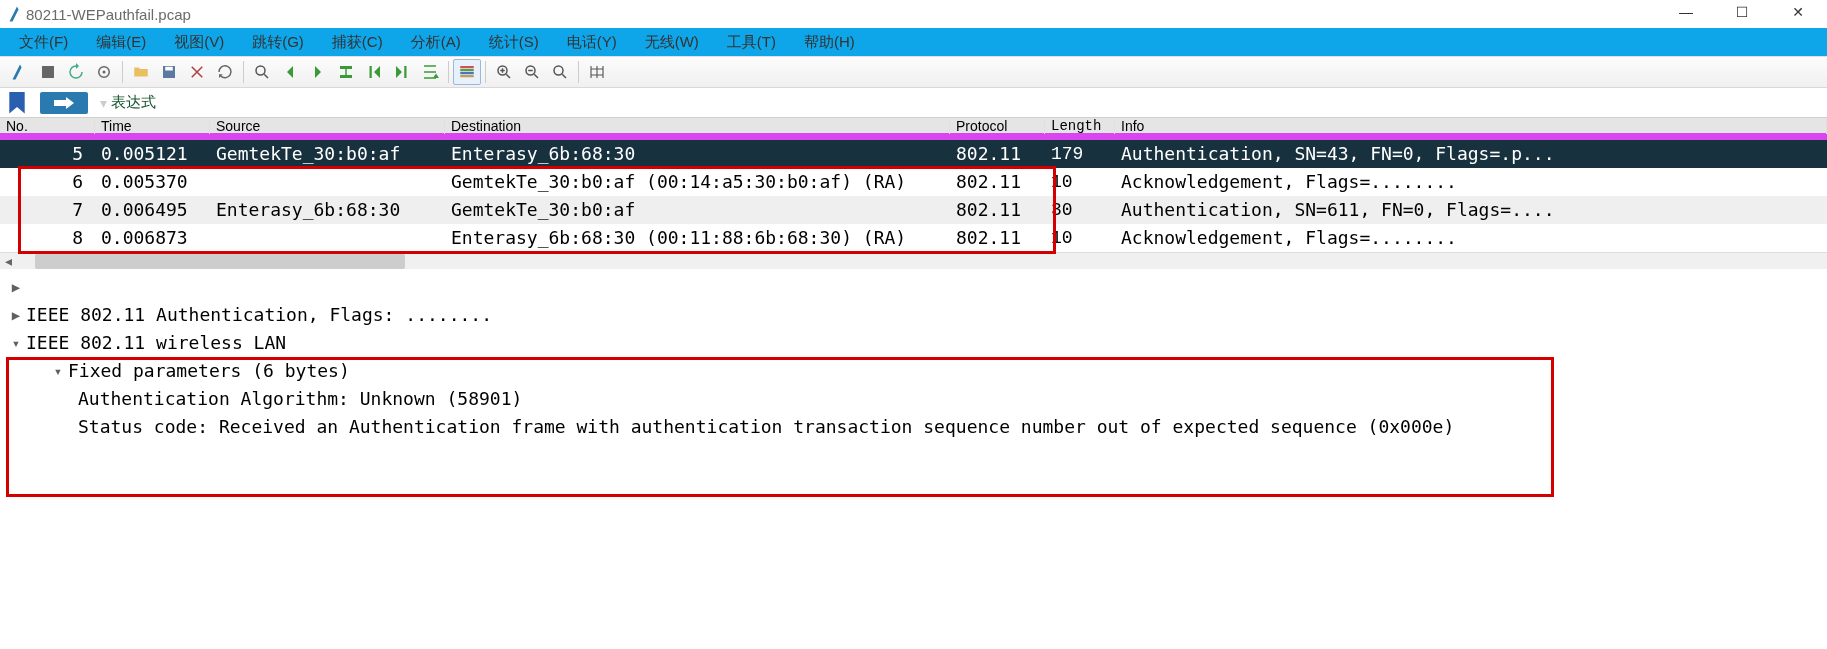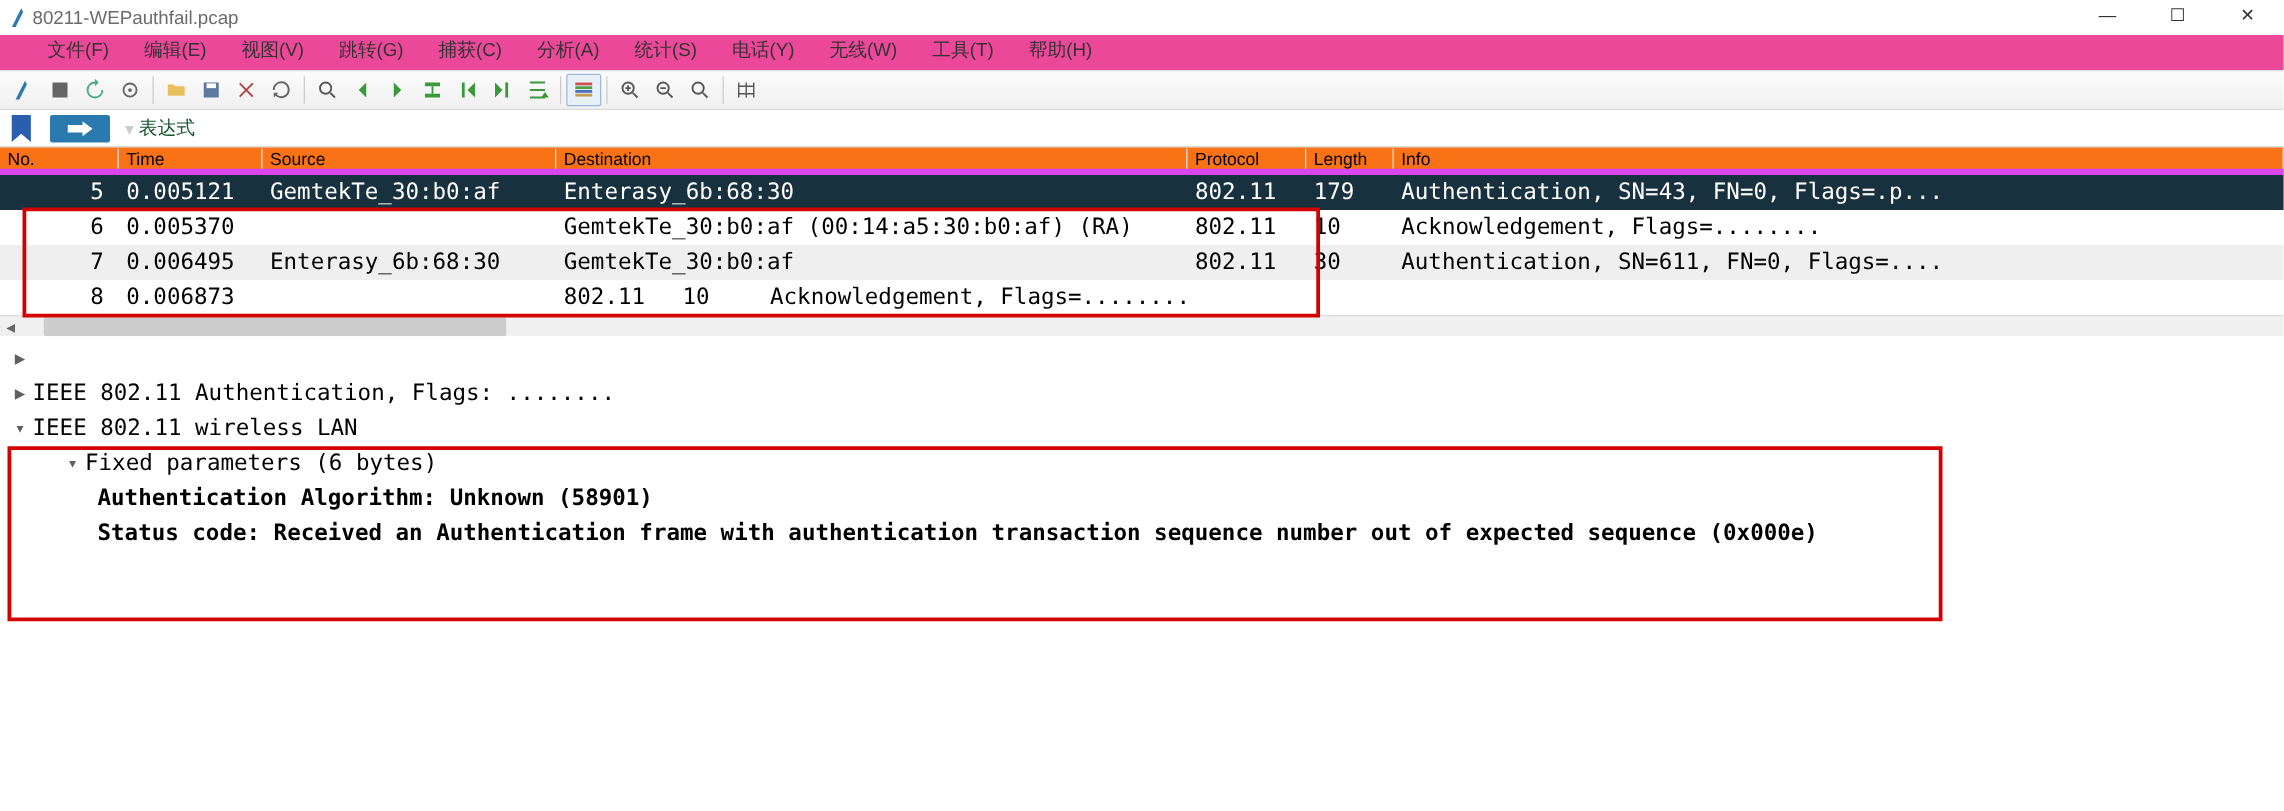--- a/index.html
+++ b/index.html
@@ -2,56 +2,56 @@
 <html><head>
 <meta charset="utf-8">
 <style>
   * { box-sizing: border-box; margin: 0; padding: 0; }
   html, body { width: 1827px; height: 649px; font-family: "Microsoft YaHei", "Segoe UI", sans-serif; font-size: 14px; background: #fff; color: #000; overflow: hidden; }
   .titlebar { display: flex; align-items: center; height: 28px; padding: 0 8px; background: #fff; position: relative; }
   .titlebar .fin { width: 18px; height: 18px; color: #2a7ab0; display:flex; align-items:center; justify-content:center;}
   .titlebar .title { margin-left: 0; color: #6b6b6b; font-size: 15px; }
   .win-controls { position: absolute; right: 0; top: 0; display: flex; gap: 26px; padding: 4px 14px 0 0; color: #333; }
   .win-controls > span { width: 30px; text-align: center; cursor: default; font-size:14px;}
-  .menubar { display: flex; height: 28px; padding: 0 24px; background: #ec4899; font-size: 15px; color: #333; }
+  .menubar { display: flex; align-items: center; height: 28px; padding: 0 5px; background: #0ea5e9; font-size: 15px; color: #333; }
   .menubar .item { padding: 3px 14px; cursor: default; }
   .toolbar { display: flex; align-items: center; height: 32px; padding: 2px 6px; background: linear-gradient(#fcfcfc,#f0f0f0); border-top: 1px solid #e0e0e0; border-bottom: 1px solid #d8d8d8; }
   .toolbar .btn { width: 28px; height: 26px; display: flex; align-items: center; justify-content: center; border: 1px solid transparent; border-radius: 2px; color: #555; }
   .toolbar .sep { width: 1px; height: 22px; background: #ccc; margin: 0 4px; }
   .toolbar svg { width:18px; height:18px; }
   .filterbar { display: flex; align-items: center; height: 30px; padding: 0 6px; background: #fff; border-bottom: 1px solid #d0d0d0; }
   .filterbar .bookmark { width: 22px; height: 22px; background: #2a5fb0; clip-path: polygon(15% 0,85% 0,85% 100%,50% 70%,15% 100%); margin-right: 4px;}
   .filterbar input { flex: 1; height: 24px; border: 1px solid #c8c8c8; border-radius: 2px; padding: 0 8px; font-size: 14px; color: #888; font-family: inherit;}
   .filterbar .go { width: 48px; height: 22px; background:#2a7ab0; border-radius:2px; margin: 0 8px; display:flex; align-items:center; justify-content:center; color:#fff;}
   .filterbar .expr { color:#14532d; font-size:15px; }
-  .plist-header { display: flex; height: 22px; background: #f97316; border-bottom: 5px solid #d946ef; font-size: 14px; align-items:center;}
+  .plist-header { display: flex; height: 22px; background: #e5e5e5; border-bottom: 7px solid #d946ef; font-size: 14px; align-items:center;}
   .plist-header > div { padding: 0 6px; border-right: 1px solid #e0e0e0; white-space: nowrap; overflow: hidden; }
   .col-no   { width: 95px; }
   .col-time { width: 115px; }
   .col-src  { width: 235px; }
   .col-dst  { width: 505px; }
   .col-proto{ width: 95px; }
-  .col-len  { width: 70px; text-align:left;}
+  .col-len  { width: 70px; text-align:left;font-family:Liberation Mono, monospace;}
   .col-info { flex: 1; }
   .plist { position: relative; font-family: Consolas, "DejaVu Sans Mono", monospace; font-size: 18px; line-height: 28px; }
   .row { display:flex; height:28px; align-items:center;}
   .row > div { padding: 0 6px; white-space: nowrap; overflow:hidden; }
   .row.selected { background:#18313f; color:#fff; }
   .row.alt { background:#efefef; }
   .row .col-no { text-align: right; padding-right: 12px;}
   .row .col-len{ text-align: left; padding-right: 10px;}
   .highlight-box { position:absolute; border: 3px solid #d40000; pointer-events:none; }
   .hscroll { height: 17px; background:#f0f0f0; border-top:1px solid #dcdcdc; display:flex; align-items:center; }
   .hscroll .thumb { height:15px; background:#cdcdcd; width: 370px; margin-left: 18px; border-radius:2px;}
   .hscroll .arrow{ width:17px; text-align:center; color:#666;}
   .details { font-family: Consolas, "DejaVu Sans Mono", monospace; font-size: 18px; line-height: 28px; position: relative; padding-top: 4px; background:#fff;}
   .details .line { display:flex; align-items:center; padding-left: 6px;}
   .details .twisty { width: 20px; display:inline-flex; justify-content:center; color:#606060; font-size:14px;}
   .details .indent1 { padding-left: 48px; }
-  .details .indent2 { padding-left: 78px; font-weight: bold; }
+  .details .indent2 { padding-left: 78px; }
   .details .sel { background:#dcdcdc; }
 </style>
 </head>
 <body>
 
 <div class="titlebar">
   <span class="fin">
     <svg viewBox="0 0 24 24">
         <path d="M2 22 L12 2 L14 6 L6 22 Z" fill="#2a7ab0"></path>
       </svg>
@@ -245,20 +245,21 @@
     <div class="col-src">Enterasy_6b:68:30</div>
     <div class="col-dst">GemtekTe_30:b0:af</div>
     <div class="col-proto">802.11</div>
     <div class="col-len">30</div>
     <div class="col-info">Authentication, SN=611, FN=0, Flags=....</div>
   </div>
   <div class="row">
     <div class="col-no">8</div>
     <div class="col-time">0.006873</div>
     <div class="col-src"></div>
+    <div class="col-dst">Enterasy_6b:68:30 (00:11:88:6b:68:30) (RA)</div>
     <div class="col-proto">802.11</div>
     <div class="col-len">10</div>
     <div class="col-info">Acknowledgement, Flags=........</div>
   </div>
   <div class="highlight-box" style="left:18px; top:26px; width:1038px; height:88px;"></div>
 </div>
 
 <div class="hscroll">
   <span class="arrow">◂</span>
   <div class="thumb"></div>

